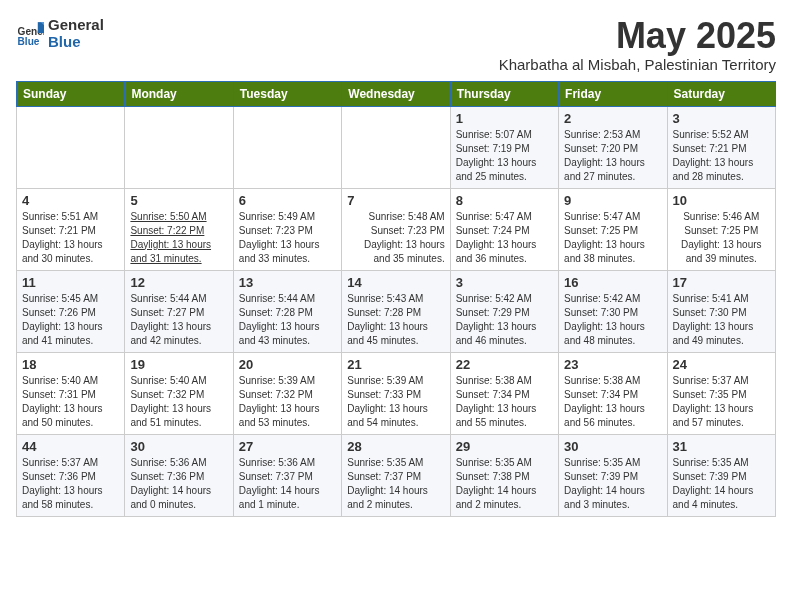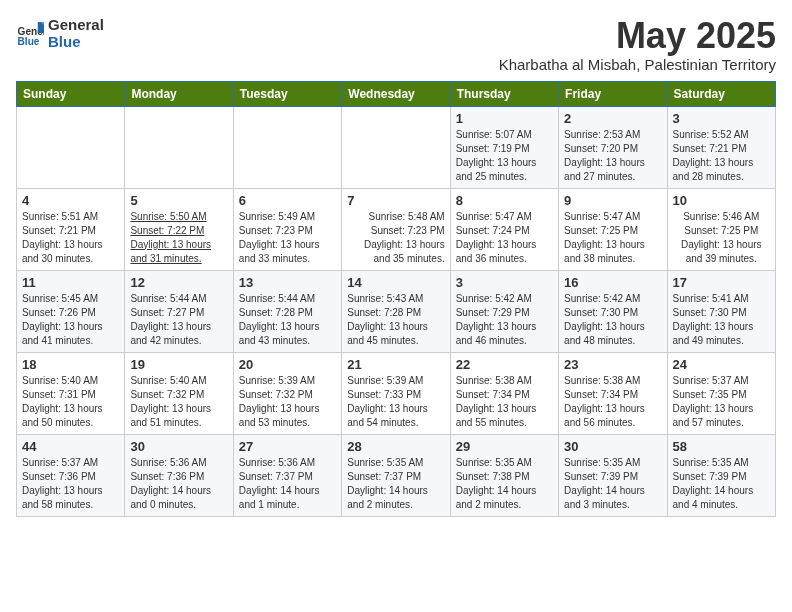--- a/index.html
+++ b/index.html
@@ -335,21 +335,21 @@
 and 2 minutes.</div>
         </td>
         <td>
           <span class="day-number">30</span>
           <div class="day-info" style="white-space: pre-line;">Sunrise: 5:35 AM
 Sunset: 7:39 PM
 Daylight: 14 hours
 and 3 minutes.</div>
         </td>
         <td>
-          <span class="day-number">58</span>
+          <span class="day-number">31</span>
           <div class="day-info" style="white-space: pre-line;">Sunrise: 5:35 AM
 Sunset: 7:39 PM
 Daylight: 14 hours
 and 4 minutes.</div>
         </td>
       </tr>
     </tbody>
 </table>
 
 </body></html>

